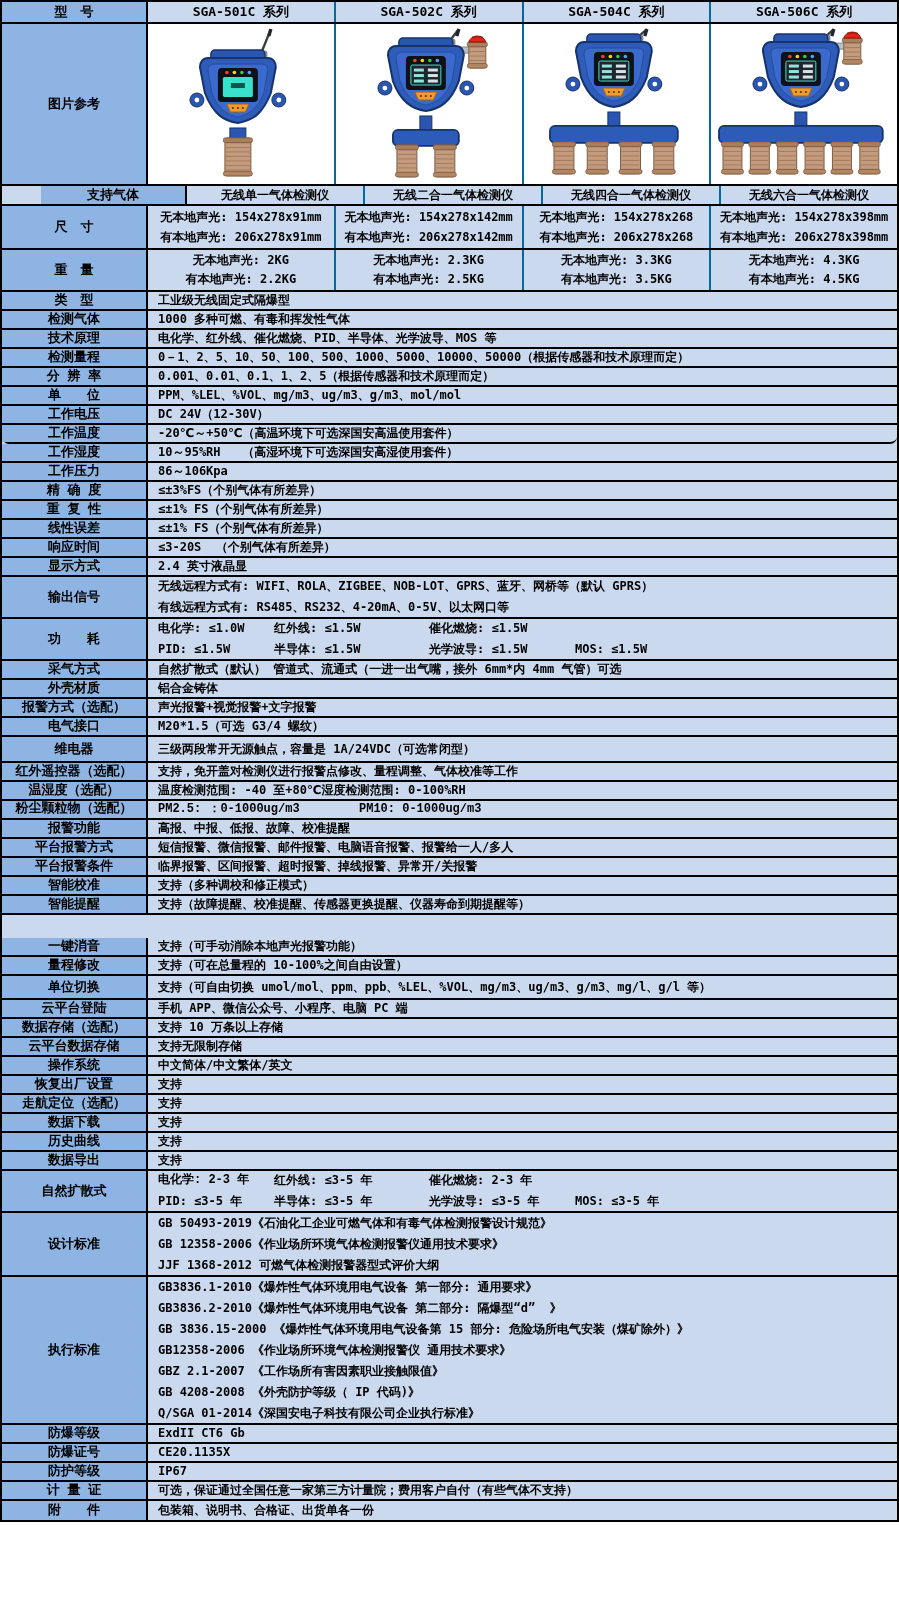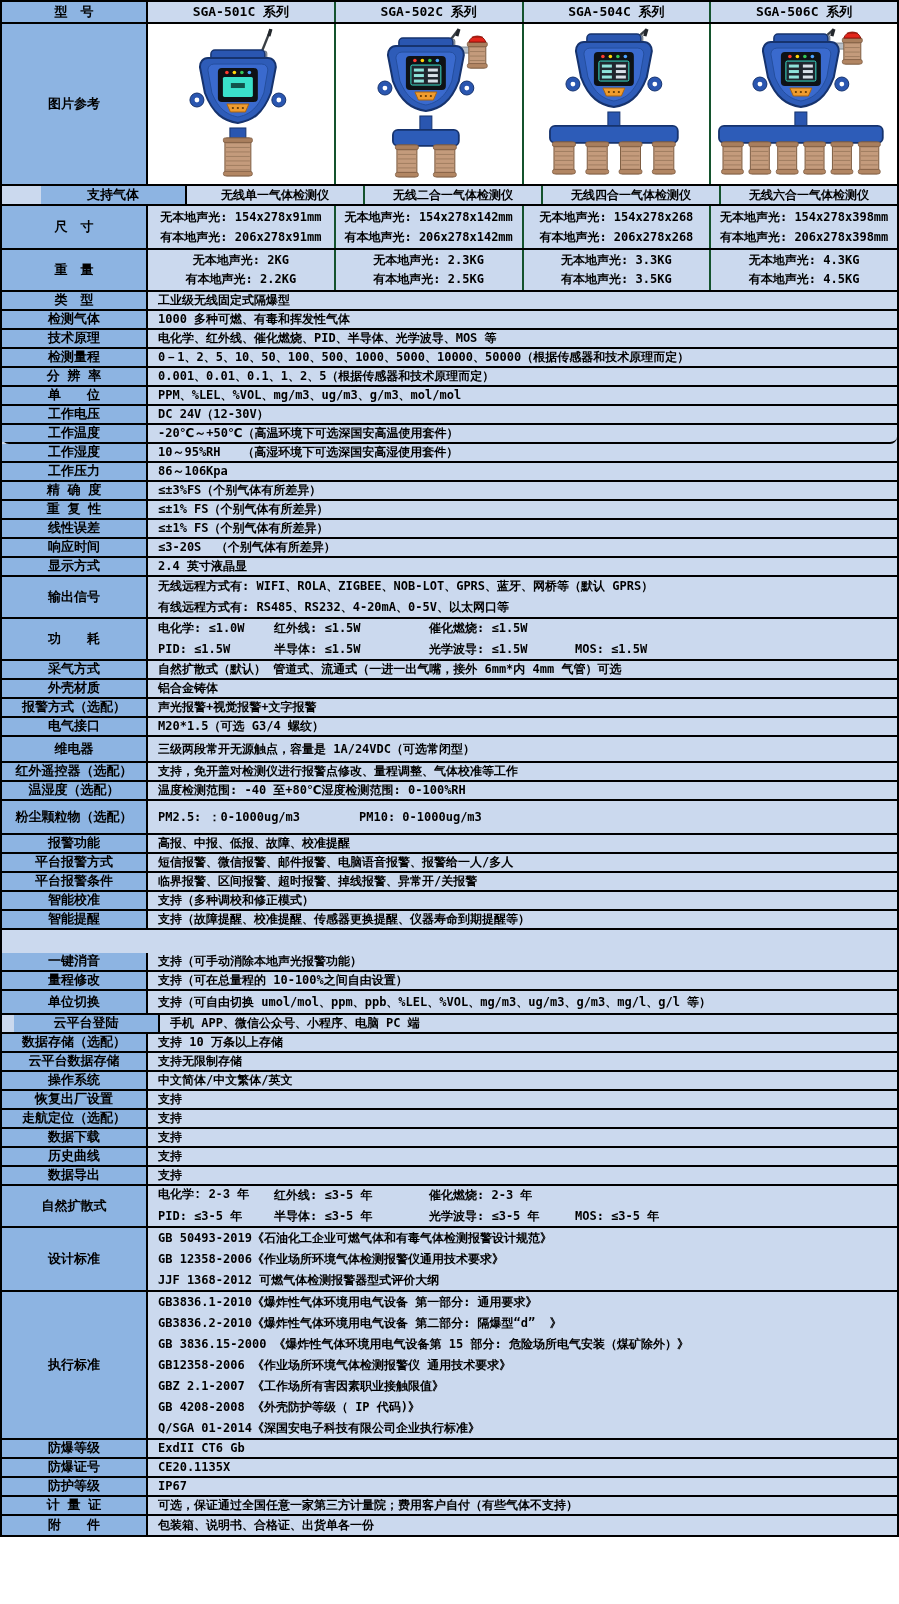--- a/index.html
+++ b/index.html
@@ -5,21 +5,21 @@
   html,body{margin:0;padding:0;background:#fff;}
   body{width:899px;height:1604px;position:relative;
        font-family:"DejaVu Sans Mono","DejaVu Sans","Liberation Sans",sans-serif;color:#000;}
   .table{position:absolute;left:0;top:0;width:895px;border:2px solid #000;
          display:flex;flex-direction:column;background:#CBD9EE;}
   .row{display:flex;border-bottom:2px solid #000;background:#CBD9EE;box-sizing:border-box;flex:0 0 auto;}
   .row:last-child{border-bottom:none;}
   .label-cell{flex:0 0 146px;width:146px;background:#8DB4E2;border-right:2px solid #000;
               display:flex;align-items:center;justify-content:center;text-align:center;
               font-weight:700;font-size:13px;line-height:1.25;box-sizing:border-box;padding:0 2px;}
-  .model-cell,.quad-cell,.image-cell{flex:1 1 0;border-right:2px solid #14532d;box-sizing:border-box;min-width:0;}
+  .model-cell,.quad-cell,.image-cell{flex:1 1 0;border-right:2px solid #0369a1;box-sizing:border-box;min-width:0;}
   .model-cell:last-child,.quad-cell:last-child,.image-cell:last-child{border-right:none;}
   .model-cell{display:flex;align-items:center;justify-content:center;font-weight:700;font-size:13px;}
   .image-cell{background:#fff;display:flex;align-items:flex-end;justify-content:center;overflow:hidden;}
   .quad-cell{display:flex;flex-direction:column;align-items:center;justify-content:space-around;
              font-weight:700;font-size:12px;padding:1px 0;}
   .value-cell{flex:1 1 0;display:flex;flex-direction:column;justify-content:center;
               padding-left:10px;font-weight:700;font-size:12px;min-width:0;}
   .value-line{white-space:pre;line-height:21px;display:flex;}
   .value-line.single{line-height:19px;}
   .seg{display:inline-block;white-space:pre;}
@@ -542,21 +542,21 @@
       <div class="value-cell">
         <div class="value-line single">支持，免开盖对检测仪进行报警点修改、量程调整、气体校准等工作</div>
       </div>
     </div>
     <div class="row" style="height: 19px;">
       <div class="label-cell">温湿度（选配）</div>
       <div class="value-cell">
         <div class="value-line single"><span class="seg" style="min-width: 160px;">温度检测范围: -40 至+80℃</span><span class="seg">湿度检测范围: 0-100%RH</span></div>
       </div>
     </div>
-    <div class="row" style="height: 34px;">
+    <div class="row" style="height: 19px; font-family: Liberation Mono, monospace;">
       <div class="label-cell">粉尘颗粒物（选配）</div>
       <div class="value-cell">
         <div class="value-line single"><span class="seg" style="min-width: 201px;">PM2.5: ：0-1000ug/m3</span><span class="seg">PM10: 0-1000ug/m3</span></div>
       </div>
     </div>
     <div class="row" style="height: 19px;">
       <div class="label-cell">报警功能</div>
       <div class="value-cell">
         <div class="value-line single">高报、中报、低报、故障、校准提醒</div>
       </div>
@@ -596,21 +596,21 @@
       <div class="value-cell">
         <div class="value-line single">支持（可在总量程的 10-100%之间自由设置）</div>
       </div>
     </div>
     <div class="row" style="height: 24px;">
       <div class="label-cell">单位切换</div>
       <div class="value-cell">
         <div class="value-line single">支持（可自由切换 umol/mol、ppm、ppb、%LEL、%VOL、mg/m3、ug/m3、g/m3、mg/l、g/l 等）</div>
       </div>
     </div>
-    <div class="row" style="height: 19px; padding-left: 12px;">
+    <div class="row" style="height: 19px;">
       <div class="label-cell">云平台登陆</div>
       <div class="value-cell">
         <div class="value-line single">手机 APP、微信公众号、小程序、电脑 PC 端</div>
       </div>
     </div>
     <div class="row" style="height: 19px;">
       <div class="label-cell">数据存储（选配）</div>
       <div class="value-cell">
         <div class="value-line single">支持 10 万条以上存储</div>
       </div>

